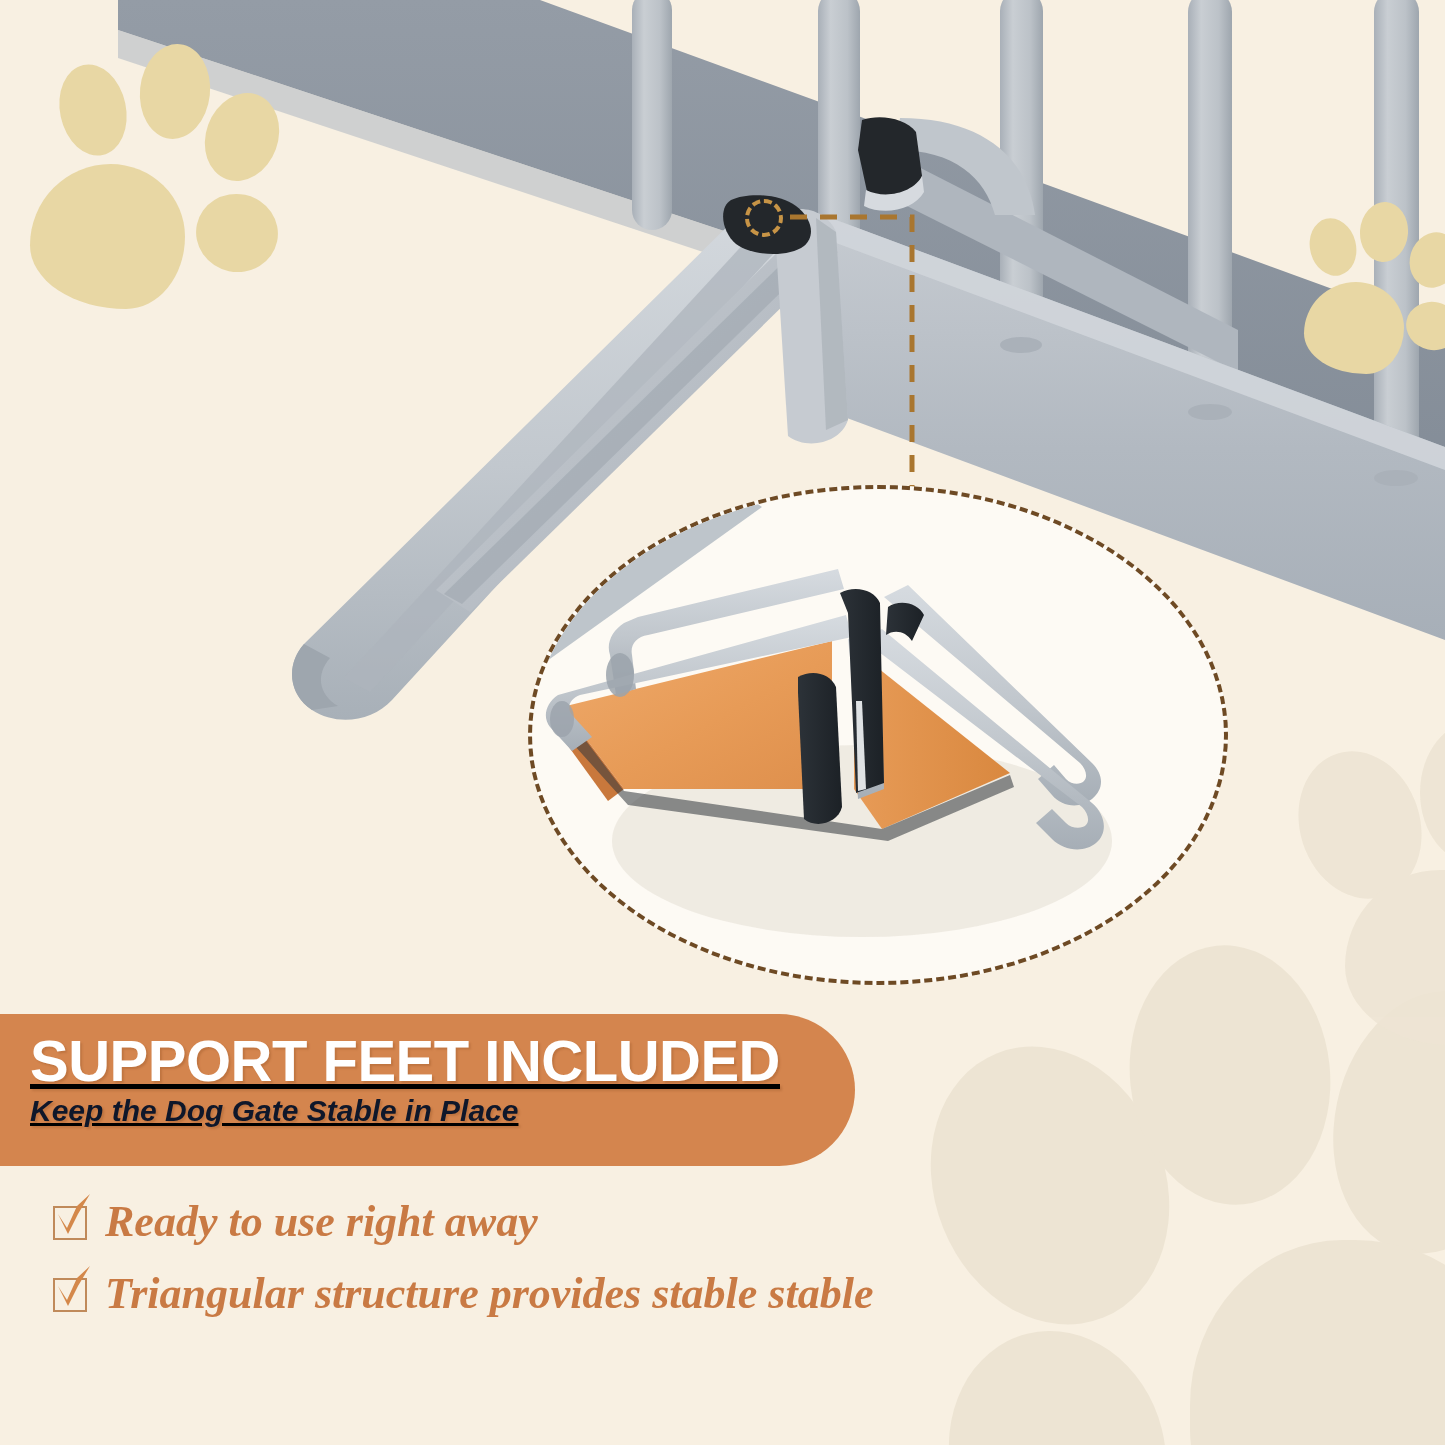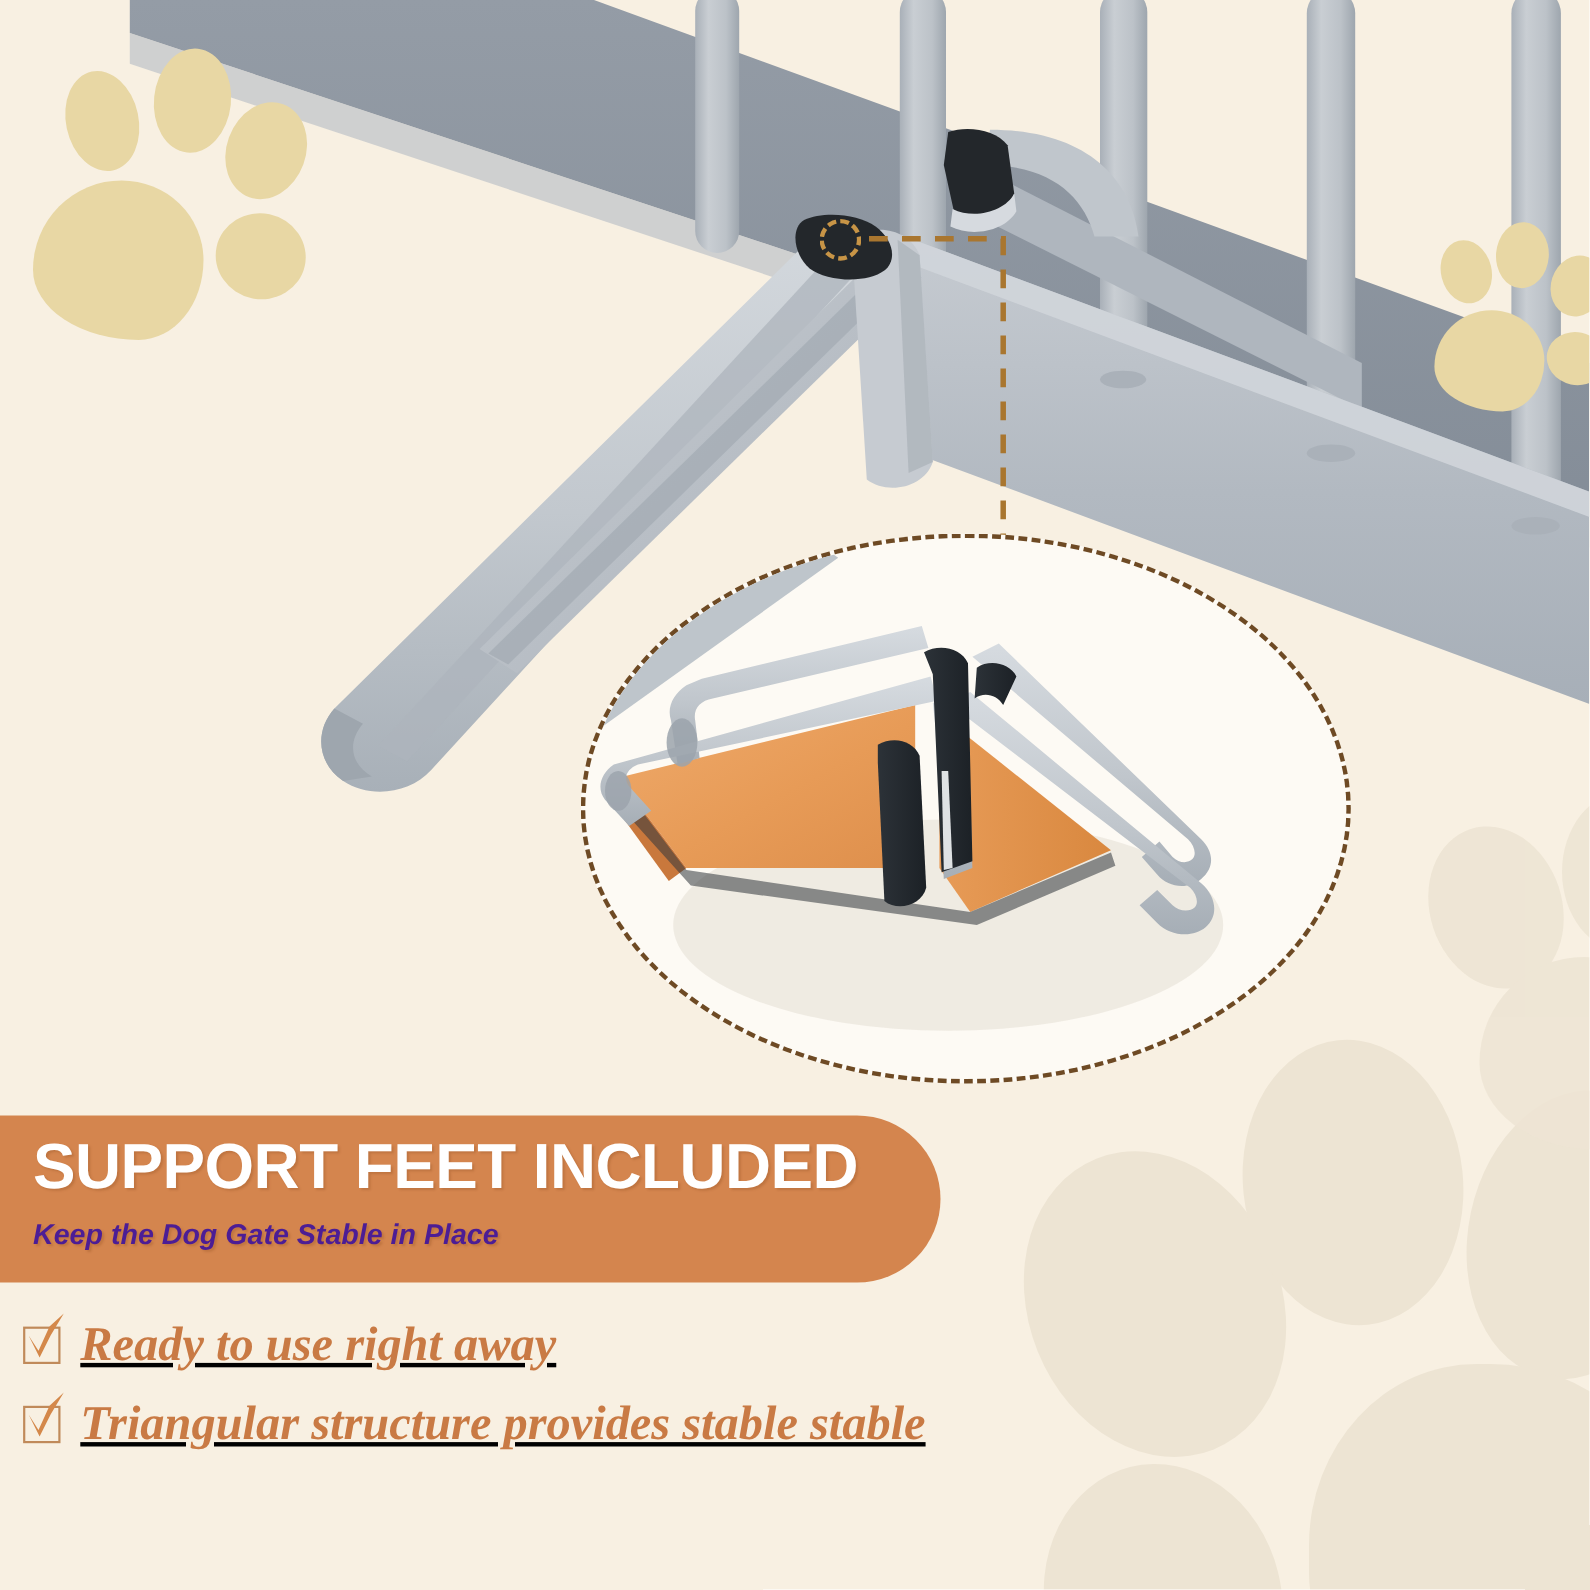--- a/index.html
+++ b/index.html
@@ -60,50 +60,50 @@
     position: absolute;
     left: 0;
     top: 1014px;
     width: 855px;
     height: 152px;
     background: #D4854E;
     border-top-right-radius: 80px;
     border-bottom-right-radius: 80px;
     box-sizing: border-box;
     padding: 16px 0 0 30px;
+    text-decoration: underline;
   }
   #banner-title {
     color: #FFFFFF;
     font-family: "Liberation Sans Narrow", "Liberation Sans", sans-serif;
     font-size: 58px;
     font-weight: bold;
     letter-spacing: -0.5px;
     line-height: 1.06;
     white-space: nowrap;
     text-shadow: 2px 2px 2px rgba(120,60,20,0.22);
   }
   #banner-subtitle {
-    color: #4c1d95;
+    color: #0f172a;
     font-family: "Liberation Sans Narrow", "Liberation Sans", sans-serif;
-    font-size: 26px;
+    font-size: 30px;
     font-weight: bold;
     font-style: italic;
     letter-spacing: 0px;
-    margin-top: 16px;
+    margin-top: 3px;
     white-space: nowrap;
     text-shadow: 2px 2px 2px rgba(120,60,20,0.22);
   }
 
   
   #features {
     position: absolute;
-    left: 21px;
+    left: 53px;
     top: 1186px;
     width: 1370px;
-    text-decoration: underline;
   }
   .feature-row {
     display: flex;
     align-items: center;
     height: 72px;
   }
   .check-box {
     position: relative;
     width: 34px;
     height: 34px;

